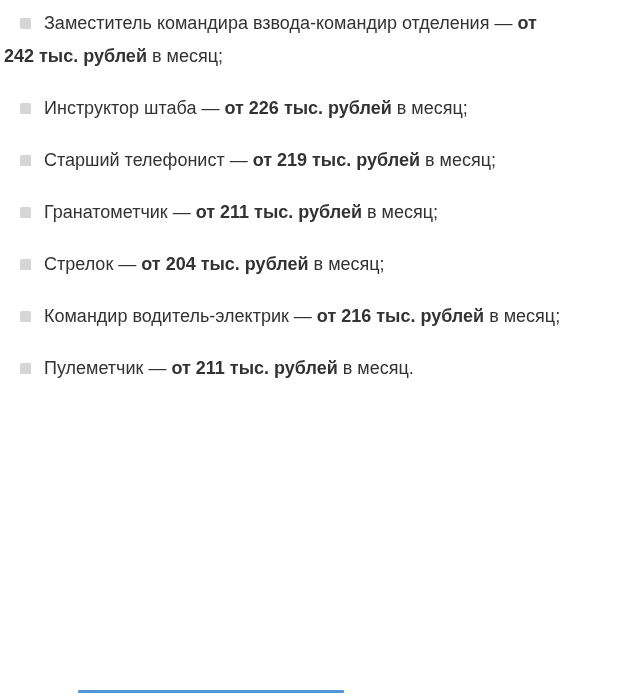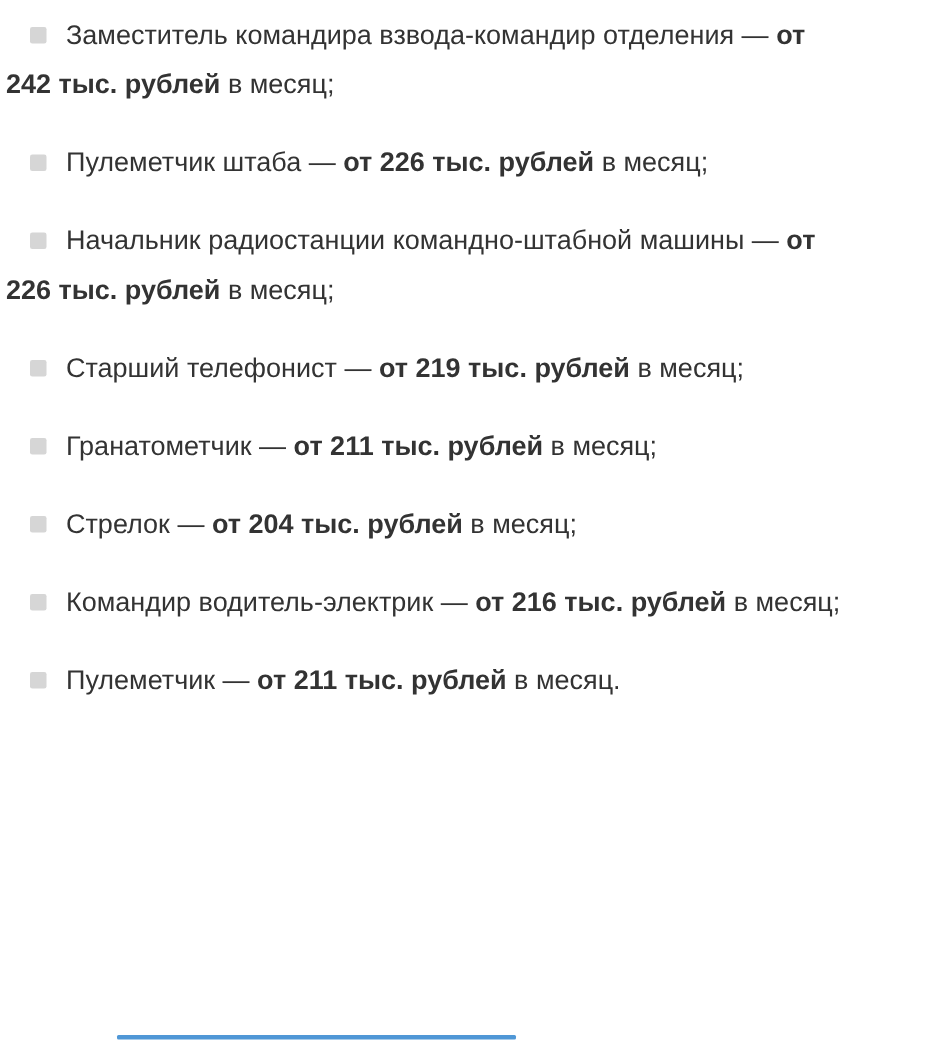--- a/index.html
+++ b/index.html
@@ -54,26 +54,23 @@
 </head>
 <body>
 
 <div class="salary-list" id="list-root">
   <p class="item">
     <span class="bullet"></span><span>Заместитель командира взвода-командир отделения — </span><b>от<br>242 тыс. рублей</b><span> в месяц;</span>
   </p>
 
 
   <p class="item">
-    <span class="bullet"></span><span>Пулеметчик штаба — </span><b>от 226 тыс. рублей</b><span> в месяц;</span>
+    <span class="bullet"></span><span>Инструктор штаба — </span><b>от 226 тыс. рублей</b><span> в месяц;</span>
   </p>
 
-  <p class="item">
-    <span class="bullet"></span><span>Начальник радиостанции командно-штабной машины — </span><b>от<br>226 тыс. рублей</b><span> в месяц;</span>
-  </p>
 
 
   <p class="item">
     <span class="bullet"></span><span>Старший телефонист — </span><b>от 219 тыс. рублей</b><span> в месяц;</span>
   </p>
 
   <p class="item">
     <span class="bullet"></span><span>Гранатометчик — </span><b>от 211 тыс. рублей</b><span> в месяц;</span>
   </p>
 

